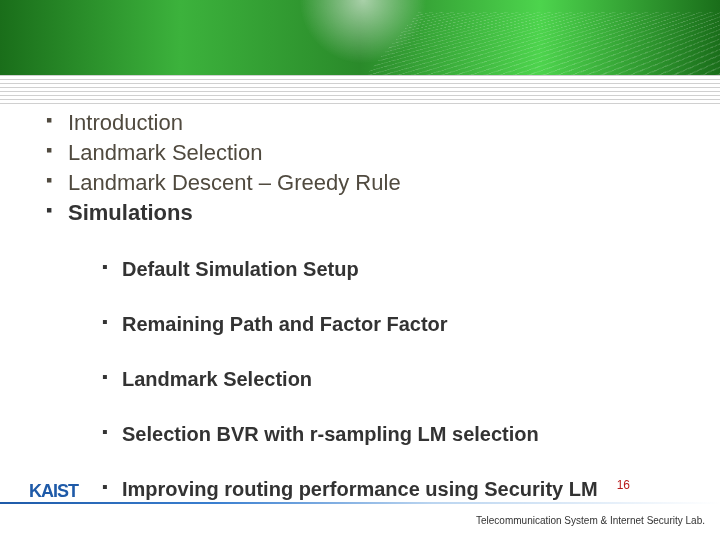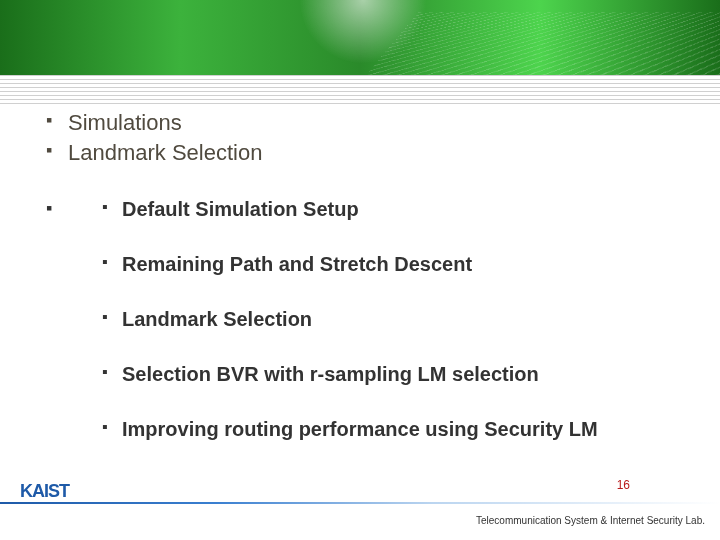--- a/index.html
+++ b/index.html
@@ -90,21 +90,21 @@
       margin-top: 32px;
     }
     ul.sub-list > li::before {
       content: "▪";
       position: absolute;
       left: 4px;
       font-size: 16px;
     }
     .footer-logo {
       position: absolute;
-      left: 20px;
+      left: 29px;
       bottom: 38px;
       font-weight: bold;
       font-size: 18px;
       color: #1e5aa8;
       letter-spacing: -1px;
     }
     .page-number {
       position: absolute;
       right: 90px;
       bottom: 48px;
@@ -130,26 +130,28 @@
 </head>
 <body>
 
 <div class="header-banner">
   <div class="header-light"></div>
 </div>
 <div class="stripes"></div>
 
 <div class="content">
   <ul class="main-list">
-    <li><span>Simulations</span></li>
+    <li><span>Introduction</span></li>
     <li><span>Landmark Selection</span></li>
+    <li><span>Landmark Descent – Greedy Rule</span></li>
     <li class="current">
+      <span>Simulations</span>
       <ul class="sub-list">
         <li><span>Default Simulation Setup</span></li>
-        <li><span>Remaining Path and Stretch Descent</span></li>
+        <li><span>Remaining Path and Factor Factor</span></li>
         <li><span>Landmark Selection</span></li>
         <li><span>Selection BVR with r-sampling LM selection</span></li>
         <li><span>Improving routing performance using Security LM</span></li>
       </ul>
     </li>
   </ul>
 </div>
 
 <div class="footer-logo">KAIST</div>
 <div class="page-number">16</div>

